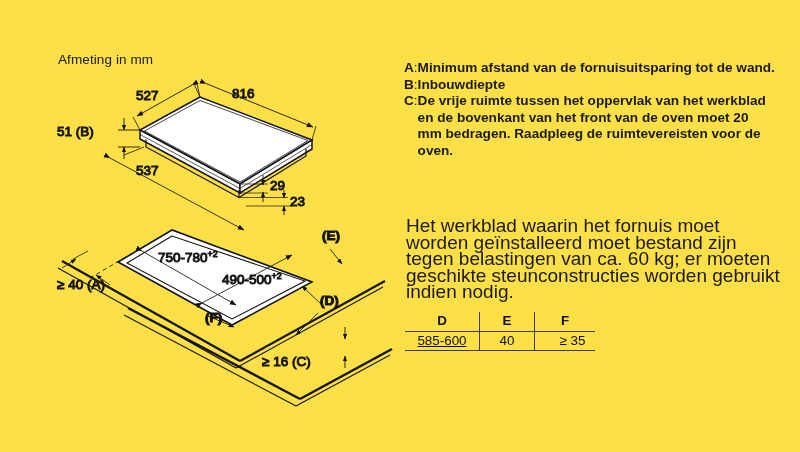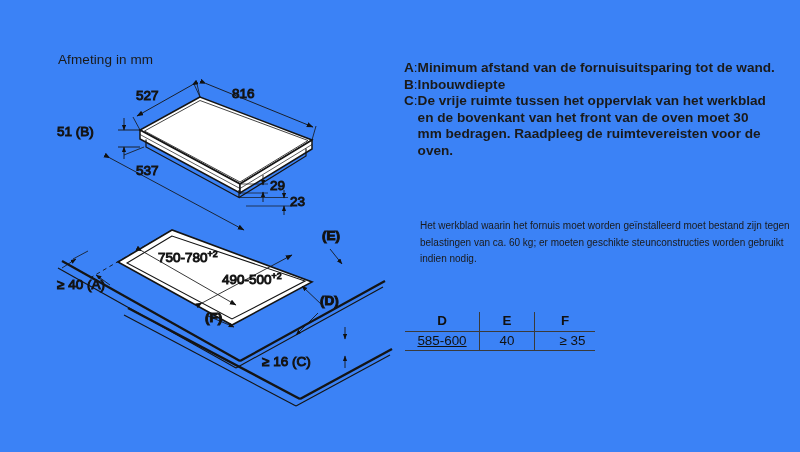--- a/index.html
+++ b/index.html
@@ -11,21 +11,21 @@
     width: 800px;
     height: 452px;
     position: relative;
     overflow: hidden;
     font-family: "Liberation Sans", sans-serif;
     color: #1a1a1a;
   }
   #page {
     position: absolute;
     inset: 0;
-    background: #3b82f6;
+    background: #fde047;
   }
 
   
   #drawing-panel {
     position: absolute;
     left: 0;
     top: 0;
     width: 400px;
     height: 452px;
   }
@@ -88,24 +88,24 @@
     flex: 0 0 auto;
     white-space: pre;
   }
   .legend-text {
     flex: 1 1 auto;
     font-weight: bold;
   }
 
   #note-paragraph {
     position: absolute;
-    left: 18px;
+    left: 4px;
     top: 218px;
     width: 376px;
-    font-size: 10px;
+    font-size: 19px;
     line-height: 16.6px;
   }
 
   
   #spec-table {
     position: absolute;
     left: 3px;
     top: 312px;
     border-collapse: collapse;
   }
@@ -300,21 +300,21 @@
         <span class="legend-text">Minimum afstand van de fornuisuitsparing tot de wand.</span>
       </div>
       <div class="legend-row">
         <span class="legend-key">B</span>
         <span class="legend-colon">:</span>
         <span class="legend-text">Inbouwdiepte</span>
       </div>
       <div class="legend-row">
         <span class="legend-key">C</span>
         <span class="legend-colon">:</span>
-        <span class="legend-text">De vrije ruimte tussen het oppervlak van het werkblad en de bovenkant van het front van de oven moet 30 mm bedragen. Raadpleeg de ruimtevereisten voor de oven.</span>
+        <span class="legend-text">De vrije ruimte tussen het oppervlak van het werkblad en de bovenkant van het front van de oven moet 20 mm bedragen. Raadpleeg de ruimtevereisten voor de oven.</span>
       </div>
     </div>
 
     <div id="note-paragraph">Het werkblad waarin het fornuis moet worden geïnstalleerd moet bestand zijn tegen belastingen van ca. 60 kg; er moeten geschikte steunconstructies worden gebruikt indien nodig.</div>
 
     <table id="spec-table">
       <thead>
         <tr class="head-row">
           <th class="col-d">D</th>
           <th class="col-e vdiv-l">E</th>

